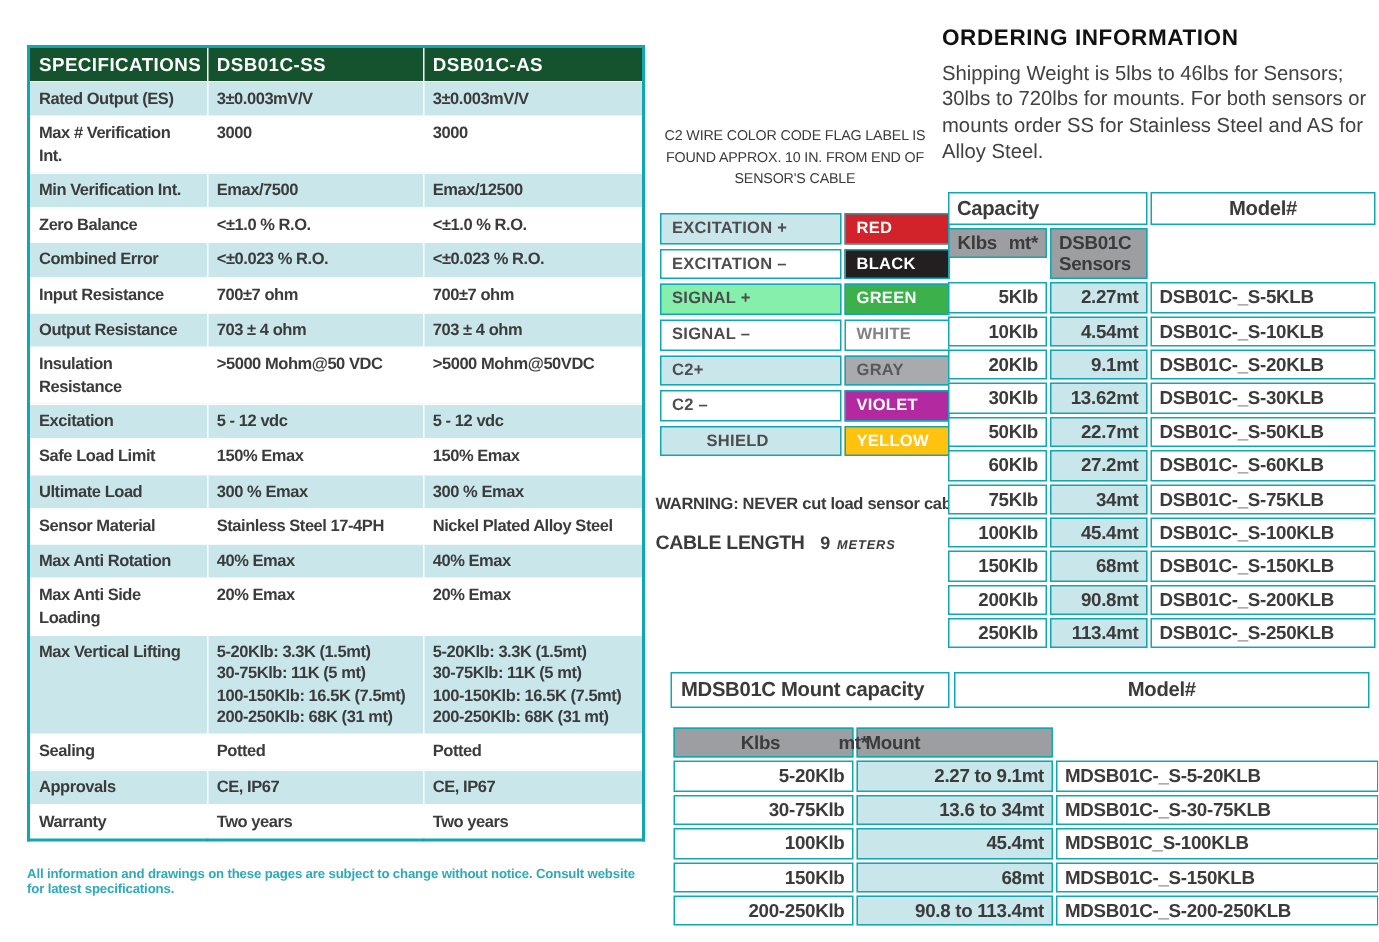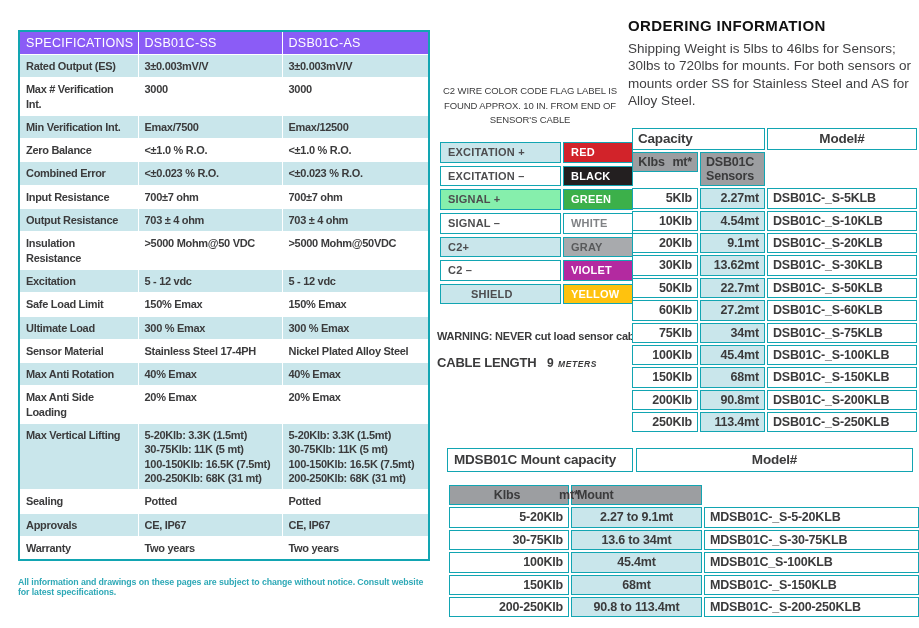--- a/index.html
+++ b/index.html
@@ -7,21 +7,21 @@
     position:relative;width:919px;height:628px;background:#ffffff;
     font-family:"Liberation Sans",sans-serif;color:#3b3b3c;overflow:hidden;
   }
   
   .spec-area{position:absolute;left:18px;top:30px;width:410px;}
   table.spec{width:410px;border-collapse:collapse;table-layout:fixed;border:2px solid #12a5b2;}
   table.spec col.sc1{width:119px;}
   table.spec col.sc2{width:144px;}
   table.spec col.sc3{width:147px;}
   table.spec th{
-    background:#8b5cf6;color:#ffffff;font-size:12.5px;font-weight:normal;
+    background:#14532d;color:#ffffff;font-size:12.5px;font-weight:bold;
     text-align:left;padding:4px 6px;letter-spacing:.3px;border:1.5px solid #ffffff;
   }
   table.spec td{
     background:#ffffff;font-size:11px;font-weight:bold;letter-spacing:-.3px;
     padding:4px 6px;line-height:1.3;vertical-align:top;border:1.5px solid #ffffff;
     white-space:pre-line;
   }
   table.spec tbody tr:nth-of-type(odd) td{background:#c9e6eb;}
   .footnote{
     position:absolute;left:18px;top:577px;width:412px;
@@ -67,21 +67,21 @@
   .mh-cap,.mh-model{
     border:1.5px solid #12a5b2;background:#ffffff;font-weight:bold;font-size:13.5px;
     padding:3px 6px;line-height:1.15;letter-spacing:-.2px;
   }
   .mh-cap{width:172px;}
   .mh-model{flex:1;}
   table.mount{position:absolute;left:447px;top:483px;width:466px;border-collapse:separate;border-spacing:2px;table-layout:fixed;}
   table.mount col.mc1{width:120px;} table.mount col.mc2{width:131px;} table.mount col.mc3{width:215px;}
   table.mount td.sub .sub-klbs{flex:0 0 104px;text-align:center;}
   table.mount td.klb{text-align:right;}
-  table.mount td.mt{text-align:center;background:#c9e6eb;}
+  table.mount td.mt{text-align:right;background:#c9e6eb;}
   table.mount td.model{text-align:left;}
 </style>
 </head>
 <body>
 
 <div class="canvas">
 
   <div class="spec-area">
     <table class="spec">
       <colgroup>

